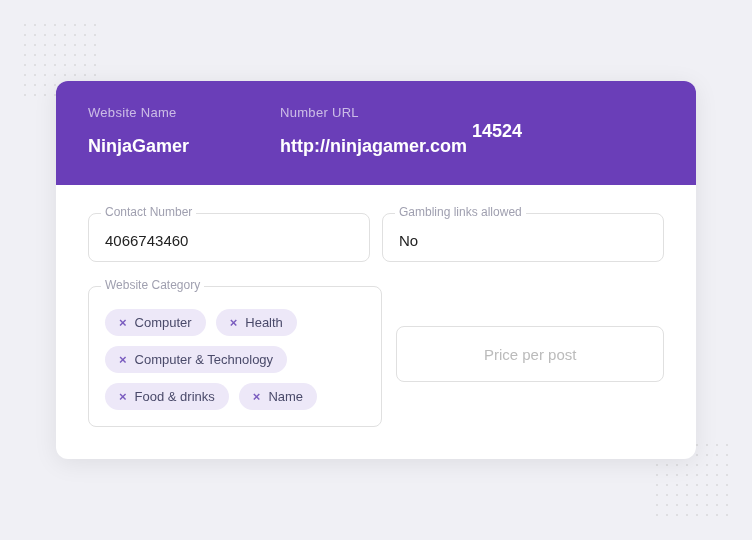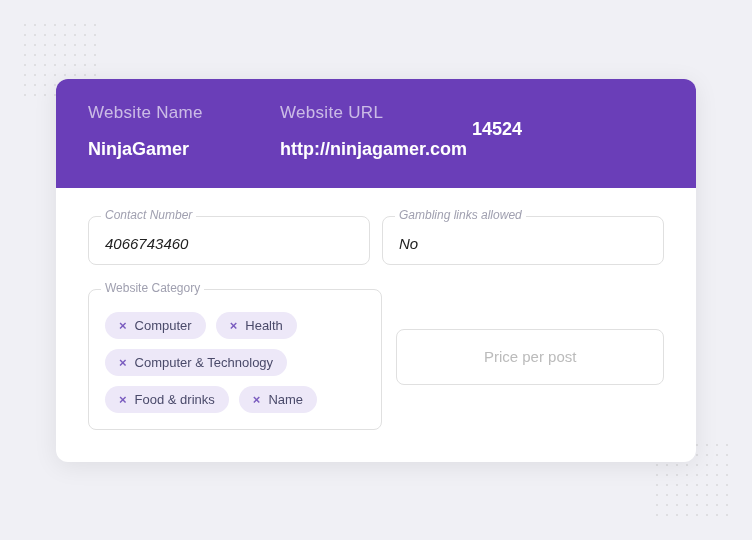--- a/index.html
+++ b/index.html
@@ -69,21 +69,21 @@
       display: flex;
       gap: 0;
     }
 
     .header-field {
       flex: 1;
     }
 
     .header-label {
       color: rgba(255,255,255,0.65);
-      font-size: 17px;
+      font-size: 13px;
       font-weight: 400;
       margin-bottom: 4px;
       letter-spacing: 0.3px;
     }
 
     .header-value {
       color: #fff;
       font-size: 18px;
       font-weight: 600;
       margin-top: 16px;
@@ -91,21 +91,20 @@
 
     
     .card-body {
       padding: 28px 32px 32px 32px;
     }
 
     .row {
       display: flex;
       gap: 12px;
       margin-bottom: 24px;
-      font-style: italic;
     }
 
     .field-group {
       flex: 1;
       position: relative;
     }
 
     .field-box {
       border: 1.5px solid #e0e0e0;
       border-radius: 8px;
@@ -216,21 +215,21 @@
   <div class="dots-bottom-right"></div>
 
   <div class="card">
 
     <div class="card-header">
       <div class="header-field">
         <div class="header-label">Website Name</div>
         <div class="header-value">NinjaGamer</div>
       </div>
       <div class="header-field">
-        <div class="header-label">Website URL</div>
+        <div class="header-label">Number URL</div>
         <div class="header-value">http://ninjagamer.com</div>
       </div>
       <div class="header-field">
         <div class="header-value">14524</div>
       </div>
     </div>
 
     <div class="card-body">
 
       <div class="row">

